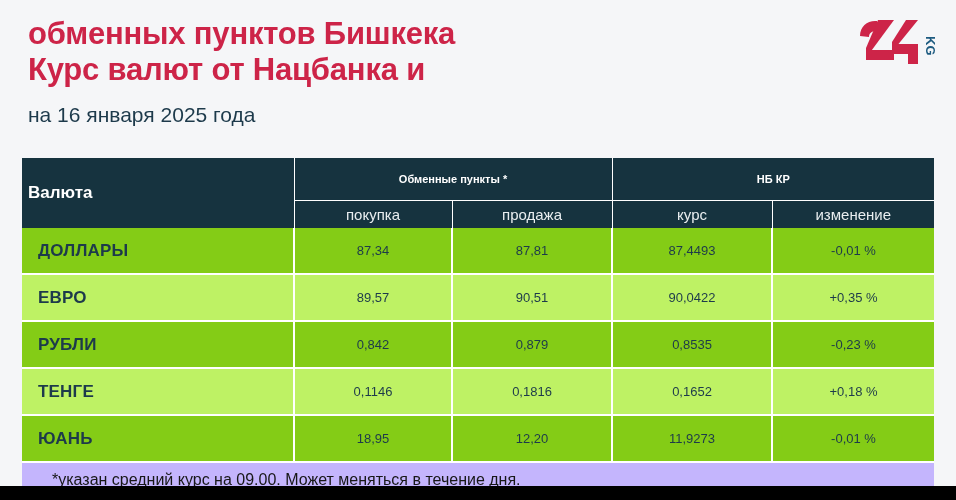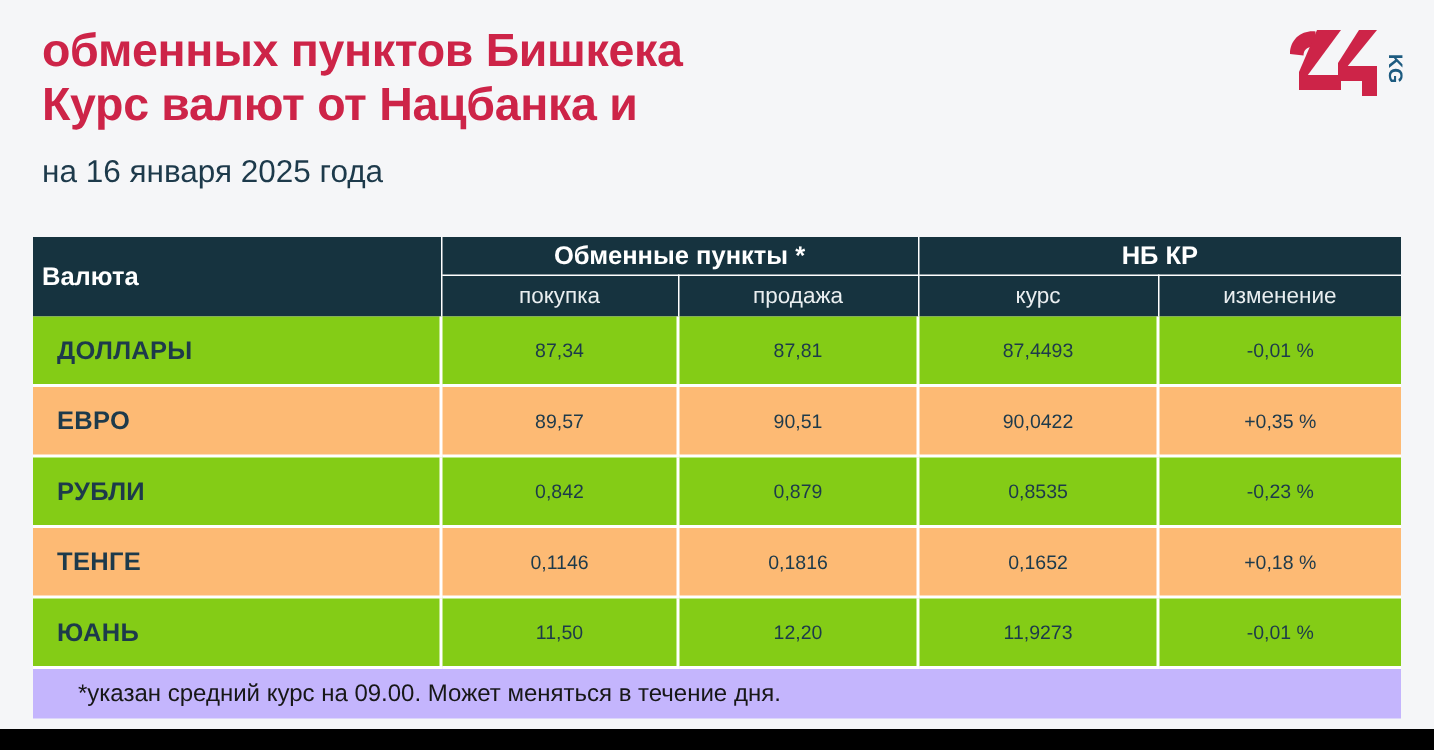--- a/index.html
+++ b/index.html
@@ -85,22 +85,22 @@
   }
   th.cur-head {
     text-align: left;
     padding-left: 6px;
     font-size: 17px;
     border-left: none;
     border-top: none;
     border-bottom: none;
   }
   th.grp-head {
-    height: 25px;
-    font-size: 17px;
+    height: 42px;
+    font-size: 11px;
     border-top: none;
     margin-left: 28px;
   }
   th.sub-head {
     height: 27px;
     font-size: 15px;
     font-weight: normal;
     color: #e9eef0;
     border-bottom: none;
   }
@@ -118,21 +118,21 @@
   }
   tbody td:last-child { border-right: none; }
   tbody td.cur-cell {
     text-align: left;
     padding-left: 16px;
     font-size: 17px;
     font-weight: bold;
     letter-spacing: 0.2px;
   }
   tbody tr.odd  td { background: #84cc16; }
-  tbody tr.even td { background: #fdba74; }
+  tbody tr.even td { background: #bef264; }
 
   tfoot td {
     background: #c4b5fd;
     height: 33px;
     padding: 0 0 0 30px;
     text-align: left;
     font-size: 16px;
     color: #171717;
     border: none;
   }
@@ -219,21 +219,21 @@
     </tr>
     <tr class="even">
       <td class="cur-cell">ТЕНГЕ</td>
       <td>0,1146</td>
       <td>0,1816</td>
       <td>0,1652</td>
       <td>+0,18 %</td>
     </tr>
     <tr class="odd">
       <td class="cur-cell">ЮАНЬ</td>
-      <td>11,50</td>
+      <td>18,95</td>
       <td>12,20</td>
       <td>11,9273</td>
       <td>-0,01 %</td>
     </tr>
   </tbody>
   <tfoot>
     <tr>
       <td colspan="5">*указан средний курс на 09.00. Может меняться в течение дня.</td>
     </tr>
   </tfoot>

